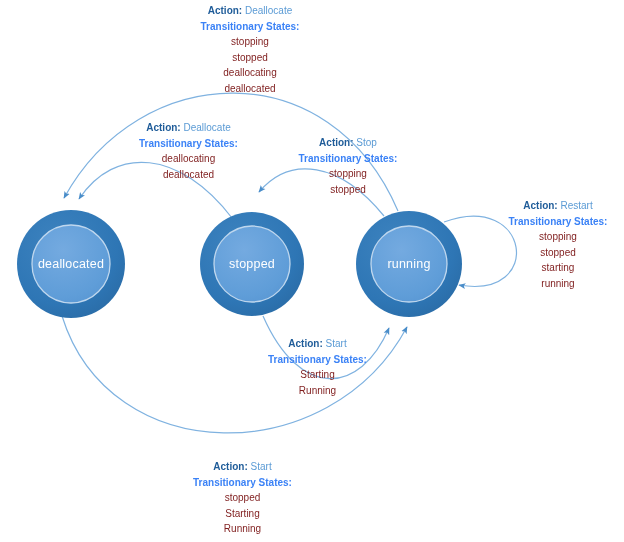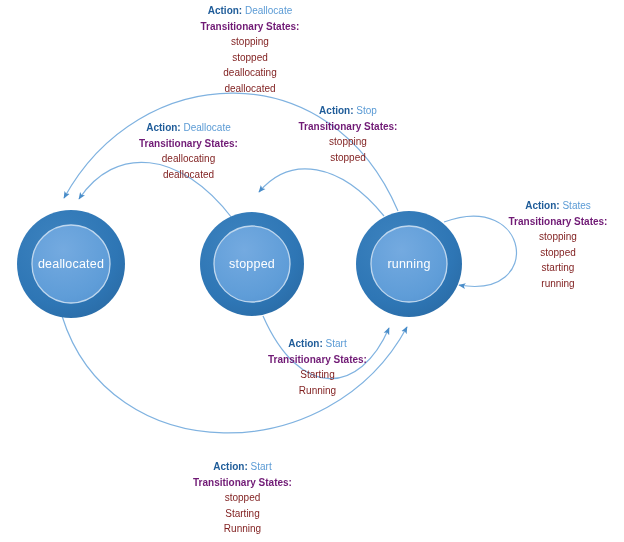--- a/index.html
+++ b/index.html
@@ -31,21 +31,21 @@
   }
   .lbl-action {
     color: #5B9BD5;
     font-weight: normal;
   }
   .lbl-action .key {
     color: #1F5C99;
     font-weight: bold;
   }
   .lbl-heading {
-    color: #701a75;
+    color: #3b82f6;
     font-weight: bold;
   }
   .lbl-state {
     color: #7f1d1d;
     font-weight: normal;
   }
   .node-label {
     position: absolute;
     color: #ffffff;
     font-size: 12.5px;
@@ -115,29 +115,29 @@
     <div class="lbl-state">deallocated</div>
   </div>
 
   <div class="label-block" style="left:96px; top:120px; width:185px;">
     <div class="lbl-action"><span class="key">Action:</span> <span>Deallocate</span></div>
     <div class="lbl-heading">Transitionary States:</div>
     <div class="lbl-state">deallocating</div>
     <div class="lbl-state">deallocated</div>
   </div>
 
-  <div class="label-block" style="left:268px; top:103px; width:160px;">
+  <div class="label-block" style="left:268px; top:135px; width:160px;">
     <div class="lbl-action"><span class="key">Action:</span> <span>Stop</span></div>
     <div class="lbl-heading">Transitionary States:</div>
     <div class="lbl-state">stopping</div>
     <div class="lbl-state">stopped</div>
   </div>
 
   <div class="label-block" style="left:488px; top:198px; width:140px;">
-    <div class="lbl-action"><span class="key">Action:</span> <span>States</span></div>
+    <div class="lbl-action"><span class="key">Action:</span> <span>Restart</span></div>
     <div class="lbl-heading">Transitionary States:</div>
     <div class="lbl-state">stopping</div>
     <div class="lbl-state">stopped</div>
     <div class="lbl-state">starting</div>
     <div class="lbl-state">running</div>
   </div>
 
   <div class="label-block" style="left:240px; top:336px; width:155px;">
     <div class="lbl-action"><span class="key">Action:</span> <span>Start</span></div>
     <div class="lbl-heading">Transitionary States:</div>

